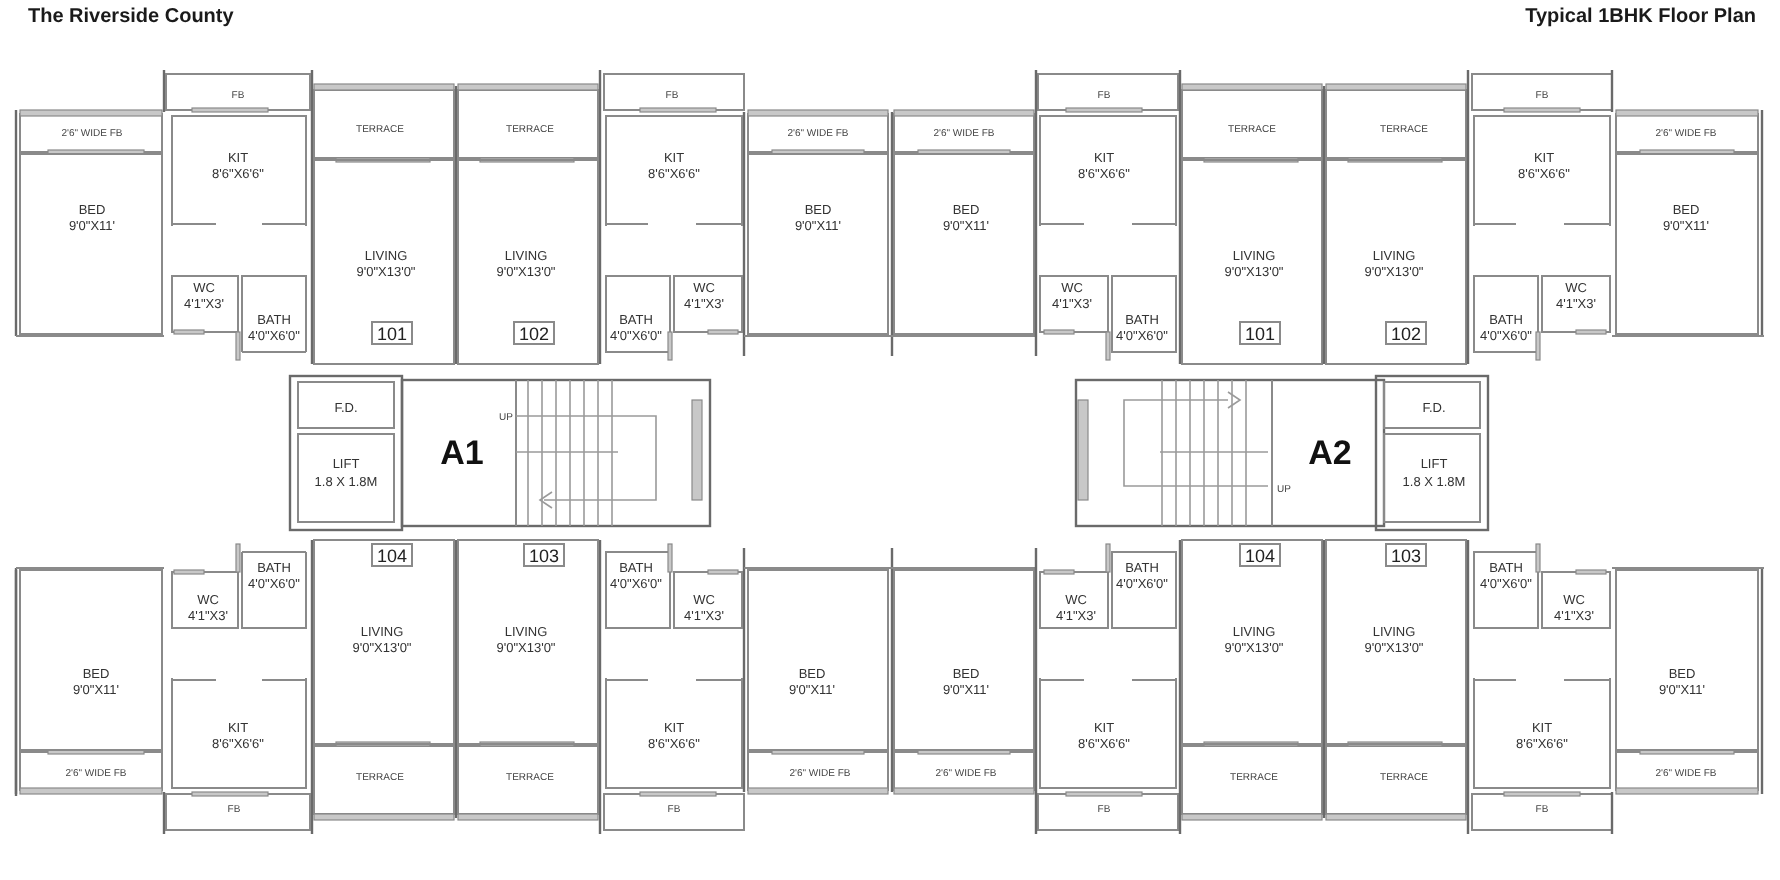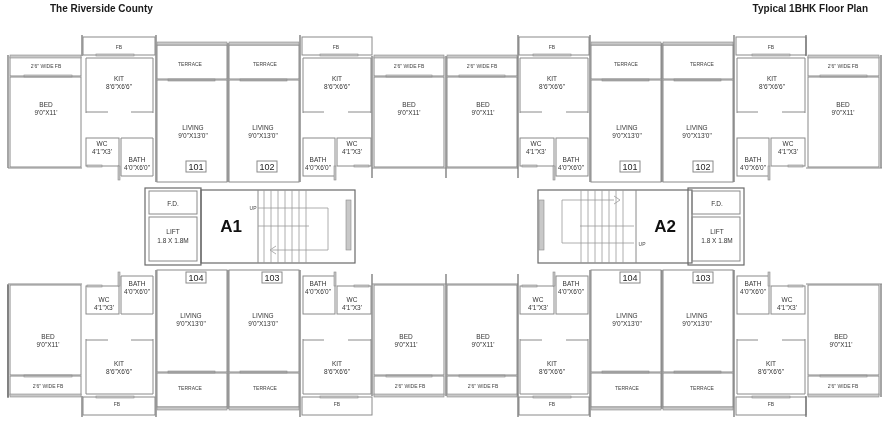--- a/index.html
+++ b/index.html
@@ -1,20 +1,20 @@
 <!DOCTYPE html>
 <html><head>
 <meta charset="utf-8">
 <style>
   html, body { margin:0; padding:0; background:#ffffff; }
   body { width:890px; height:440px; position:relative; overflow:hidden;
          font-family:"Liberation Sans", sans-serif; color:#222; }
-  .hdr { position:absolute; top:3px; font-size:10px; font-weight:bold; color:#1a1a1a;margin-left:36px; }
+  .hdr { position:absolute; top:3px; font-size:10px; font-weight:bold; color:#1a1a1a; }
   #title-left { left:14px; }
-  #title-right { right:22px;text-align:center; }
+  #title-right { right:12px;text-align:center; }
   svg { position:absolute; left:0; top:0; }
   .w { fill:none; stroke:#8a8a8a; stroke-width:1; }
   .wd { fill:none; stroke:#6a6a6a; stroke-width:1.2; }
   .win { fill:#c8c8c8; stroke:#8a8a8a; stroke-width:0.6; }
   .lbl { font-family:"Liberation Sans", sans-serif; font-size:6.5px; fill:#333; text-anchor:middle; }
   .lbl-s { font-family:"Liberation Sans", sans-serif; font-size:5px; fill:#444; text-anchor:middle; }
   .num { font-family:"Liberation Sans", sans-serif; font-size:9px; fill:#222; text-anchor:middle; }
   .wing { font-family:"Liberation Sans", sans-serif; font-size:17px; font-weight:bold; fill:#111; text-anchor:middle; }
   .stair { stroke:#9a9a9a; stroke-width:0.8; fill:none; }
 </style>

